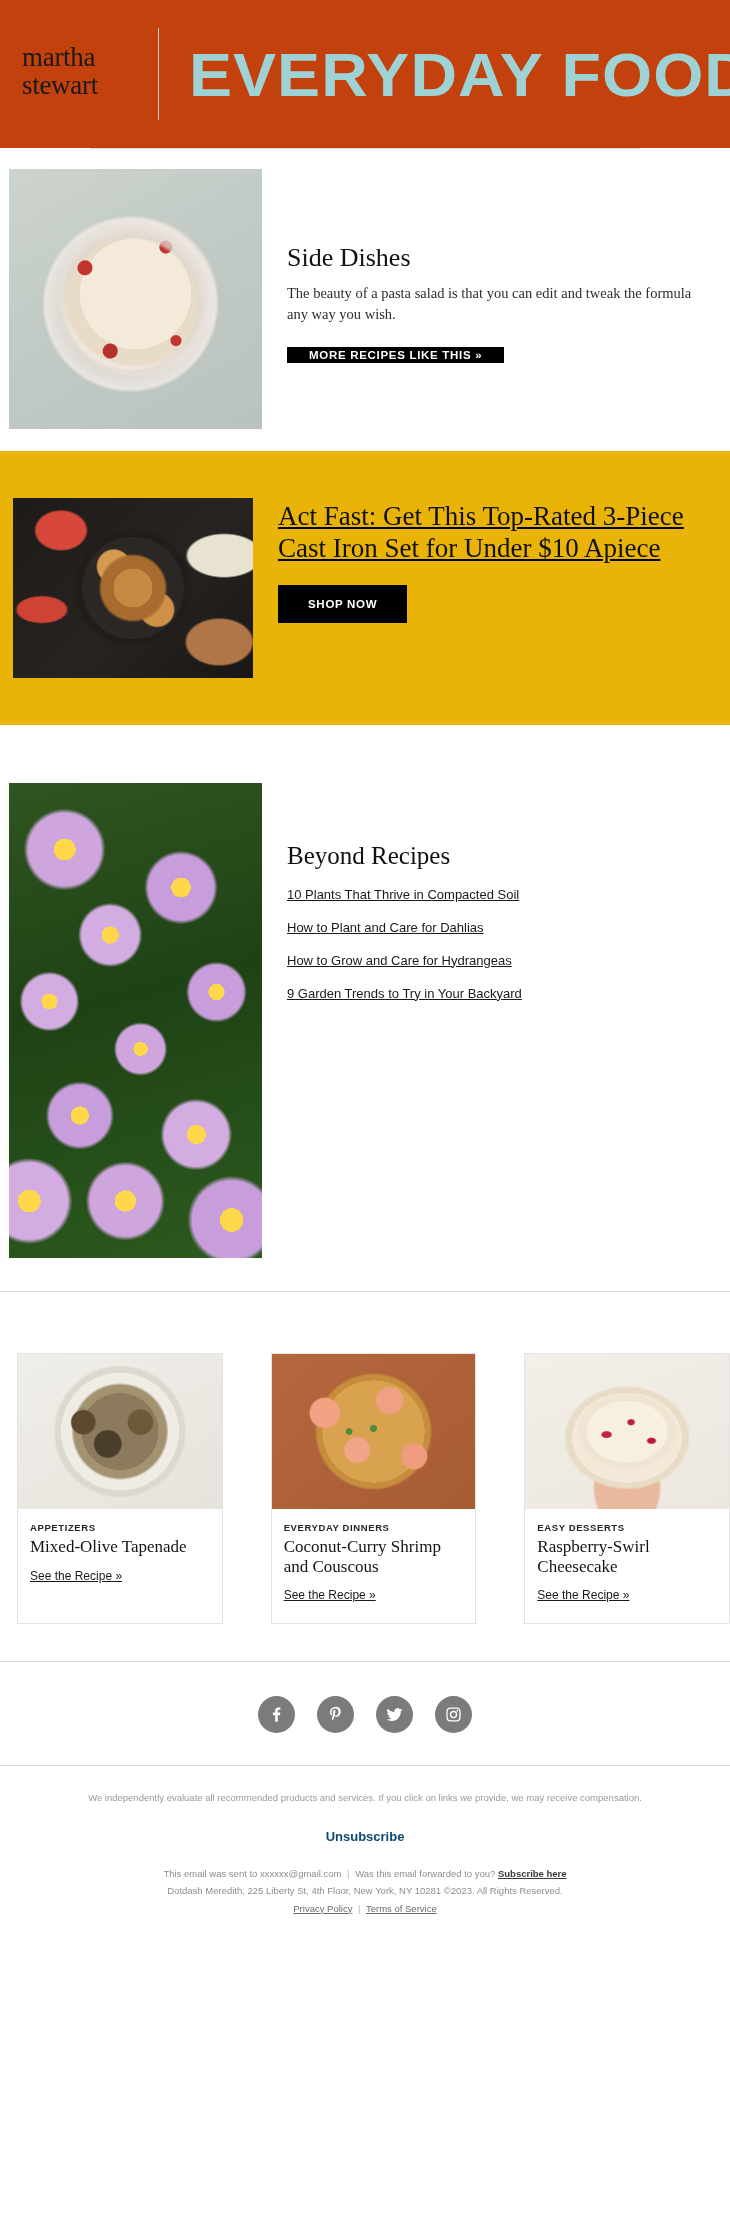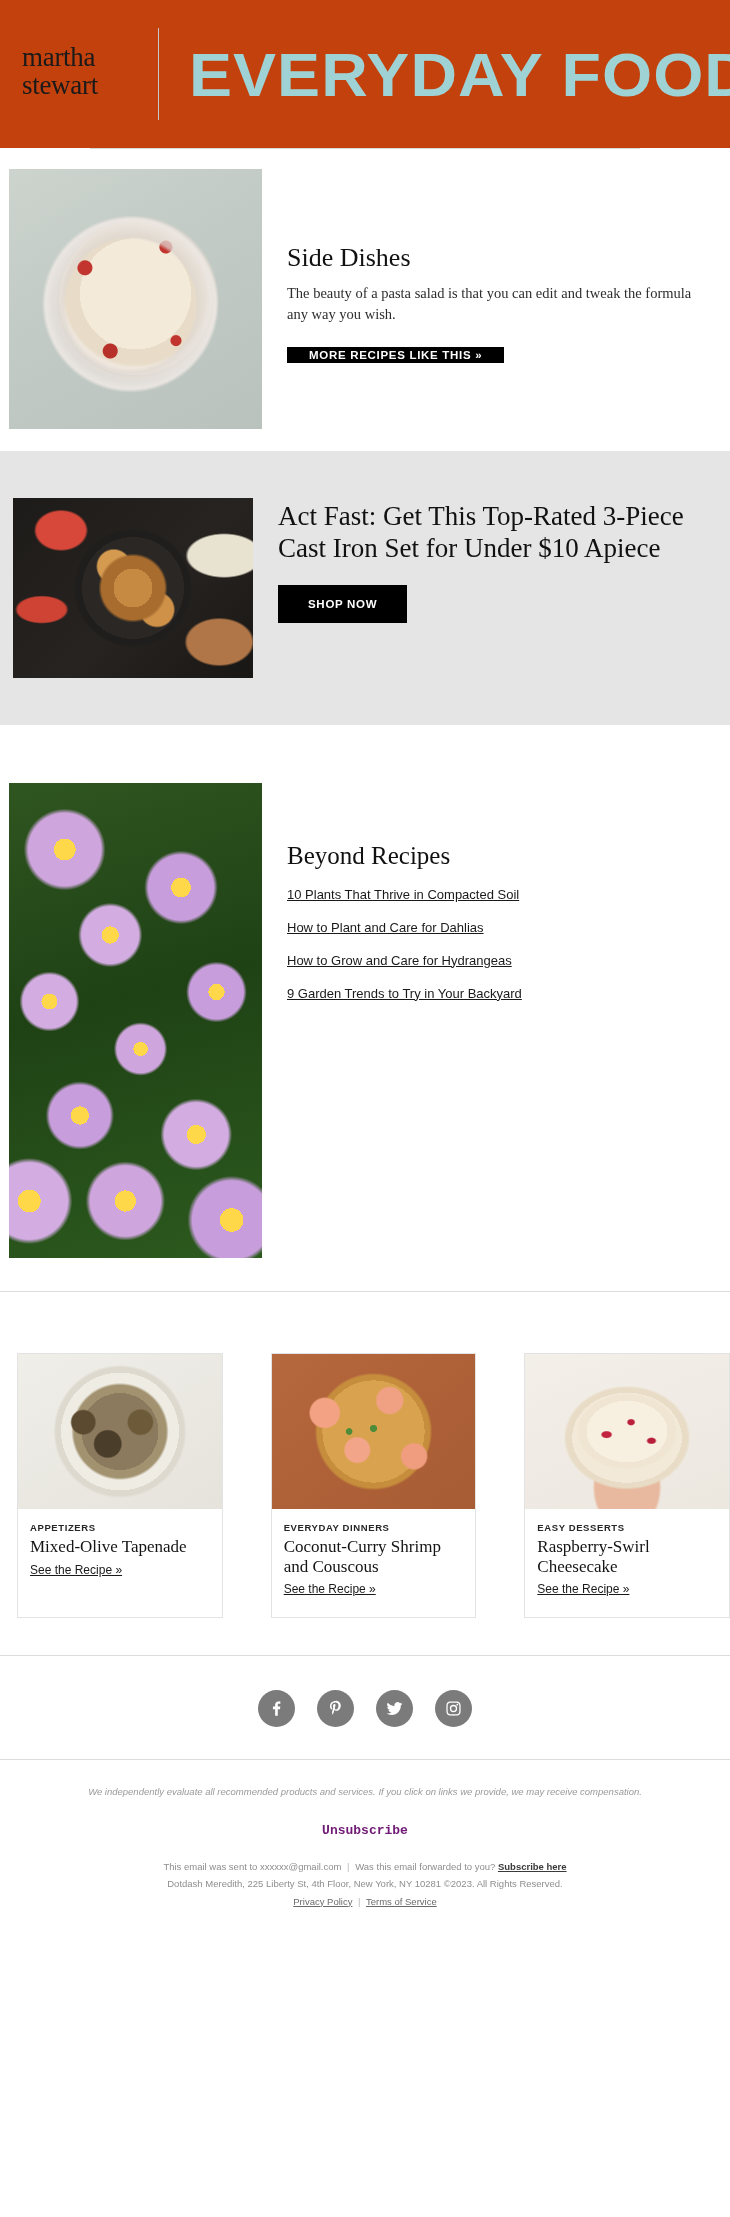--- a/index.html
+++ b/index.html
@@ -112,24 +112,25 @@
       linear-gradient(150deg, #cdd4ce 0%, #c3cbc6 40%, #b9c2bd 100%);
   }
   #sec-side .sec-body {
     padding-left: 25px;
     padding-top: 74px;
     padding-right: 20px;
   }
 
   
   #sec-sponsored {
-    background: #e5e5e5;
+    background: #eab308;
     margin-top: 22px;
     padding-top: 47px;
     padding-bottom: 47px;
+    text-decoration: underline;
   }
   #sec-sponsored .photo {
     width: 240px;
     height: 180px;
     margin-left: 13px;
     background:
       radial-gradient(ellipse at 20% 18%, #d8483a 0 9%, transparent 10%),
       radial-gradient(ellipse at 12% 62%, #cf4334 0 8%, transparent 9%),
       radial-gradient(ellipse at 88% 32%, #e8e2d0 0 12%, transparent 13%),
       radial-gradient(ellipse at 86% 80%, #b07648 0 11%, transparent 12%),
@@ -259,21 +260,21 @@
     color: #141414;
     margin-top: 4px;
     font-weight: normal;
   }
   .card-link {
     display: inline-block;
     font-family: "Liberation Sans", sans-serif;
     font-size: 12px;
     color: #1a1a1a;
     text-decoration: underline;
-    margin-top: 6px;
+    margin-top: 12px;
     cursor: pointer;
   }
 
   
   .social-row {
     display: flex;
     justify-content: center;
     gap: 22px;
     padding: 34px 0 32px 0;
   }
@@ -286,32 +287,31 @@
     align-items: center;
     justify-content: center;
     cursor: pointer;
   }
   .social-btn svg { width: 19px; height: 19px; fill: #ffffff; }
 
   
   .footer { text-align: center; padding: 0 70px; }
   .disclaimer {
     font-family: "Liberation Sans", sans-serif;
-    font-style: italic;
     font-size: 9.5px;
     line-height: 1.7;
     color: #9a9a9a;
     padding-top: 24px;
   }
   .unsub {
     display: inline-block;
-    font-family: Liberation Mono, monospace;
+    font-family: Liberation Sans, sans-serif;
     font-size: 13px;
     font-weight: bold;
-    color: #701a75;
+    color: #0c4a6e;
     margin-top: 22px;
     text-decoration: none;
     cursor: pointer;
   }
   .foot-line {
     font-family: "Liberation Sans", sans-serif;
     font-size: 9.5px;
     color: #8e8e8e;
     line-height: 1.85;
   }

